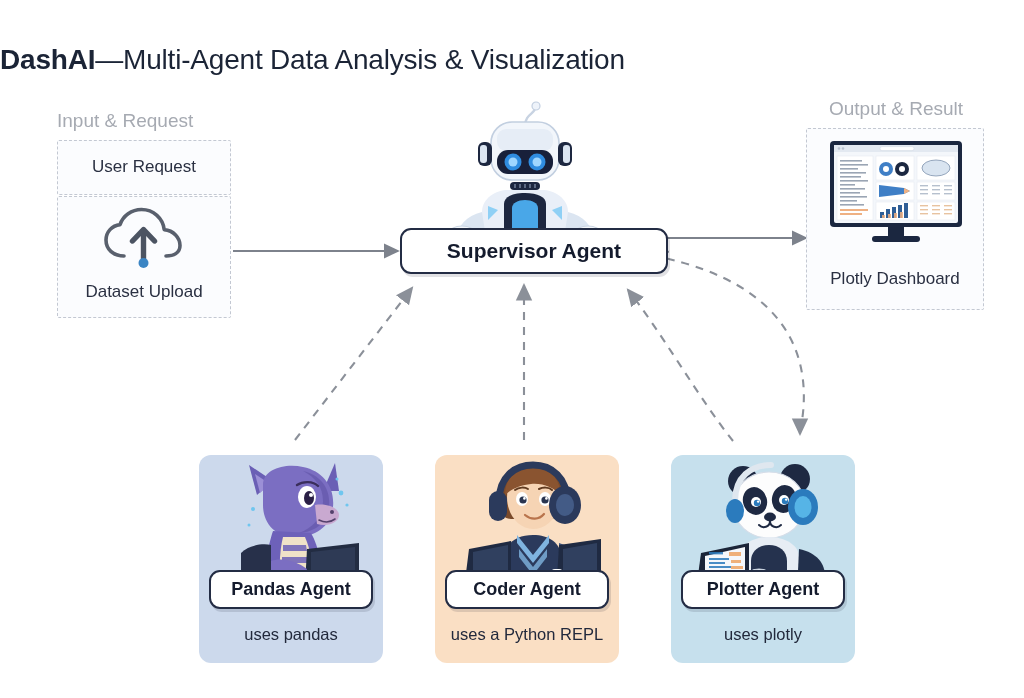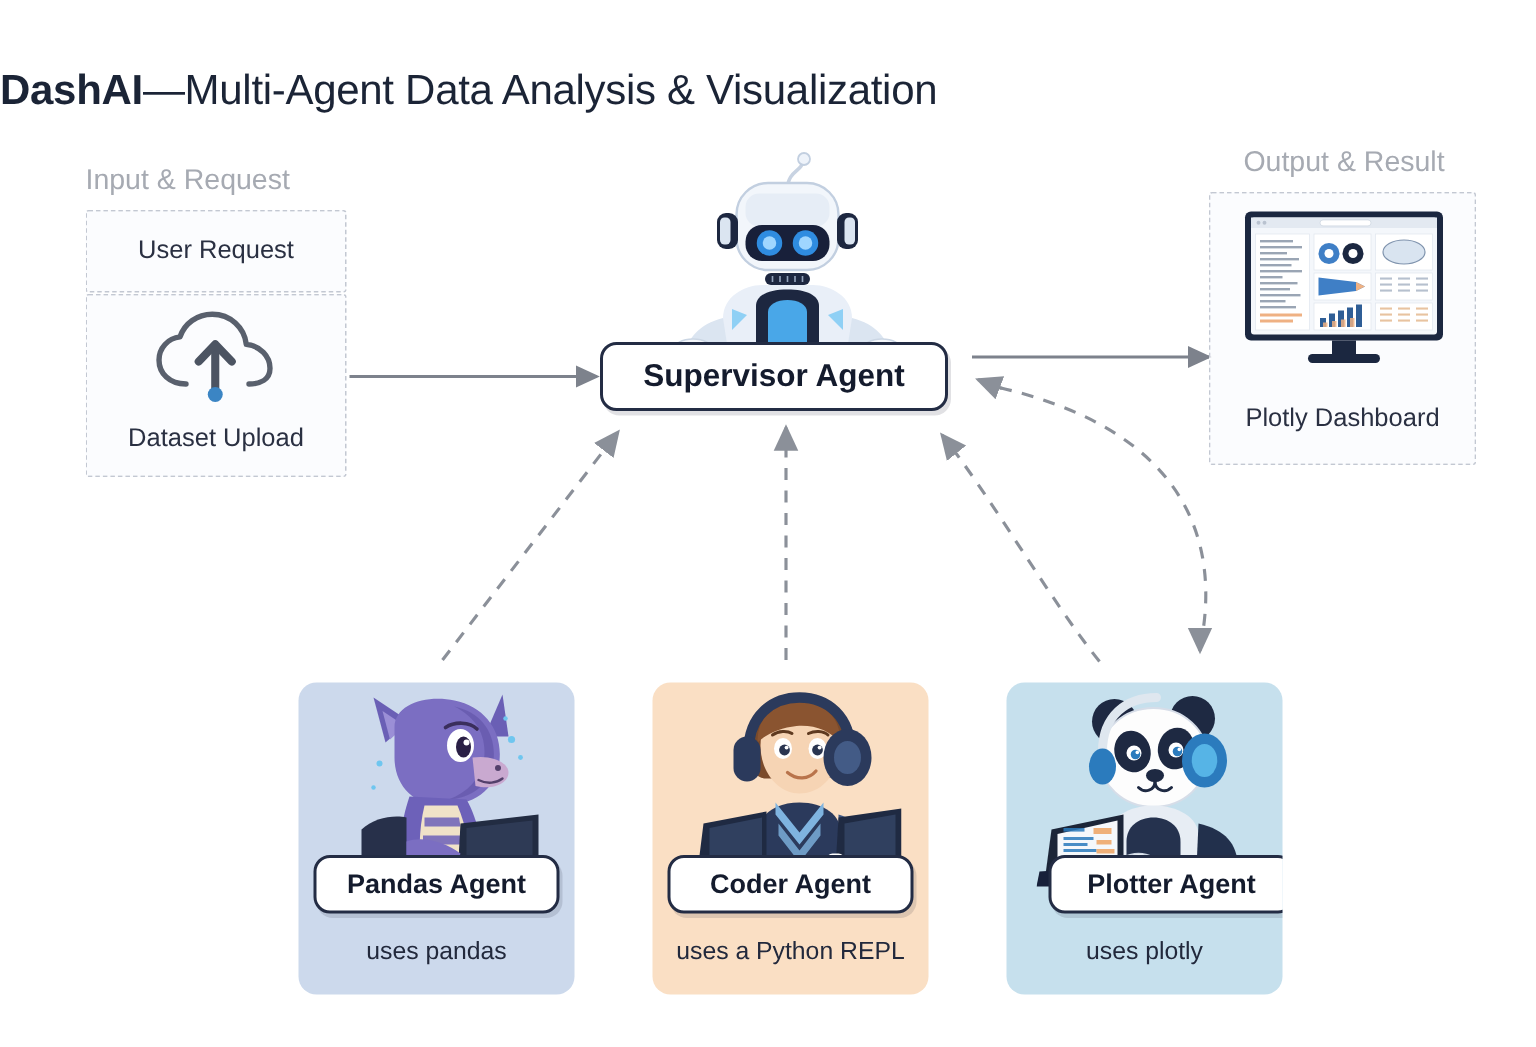--- a/index.html
+++ b/index.html
@@ -254,21 +254,21 @@
     <path d="M70,138 L70,108 C70,103 76,100 83,100 C90,100 96,103 96,108 L96,138 Z" fill="#49a7e8"></path>
 
     <path d="M40,112 C24,116 16,126 14,138 L44,138 Z" fill="#dbe5f1"></path>
     <path d="M126,112 C142,116 150,126 152,138 L122,138 Z" fill="#dbe5f1"></path>
     <ellipse cx="20" cy="133" rx="13" ry="7" fill="#f4f7fb" stroke="#cbd6e4" stroke-width="1"></ellipse>
     <ellipse cx="146" cy="133" rx="13" ry="7" fill="#f4f7fb" stroke="#cbd6e4" stroke-width="1"></ellipse>
     <path d="M46,106 L56,110 L46,120 Z" fill="#8fd0f5"></path>
     <path d="M120,106 L110,110 L120,120 Z" fill="#8fd0f5"></path>
   </svg>
 
-  <div class="pillbox" style="left:400px;top:228px;width:232px;height:46px;font-size:21px;">
+  <div class="pillbox" style="left:400px;top:228px;width:268px;height:46px;font-size:21px;">
     <span>Supervisor Agent</span>
   </div>
 
   <div class="agentcard" style="left:199px;top:443px;width:184px;height:208px;background:#ccd9ec;">
     <svg class="art" style="left:20px;top:2px;" width="146" height="136" viewBox="0 0 146 136">
 
       <path d="M38,38 L30,8 L54,24 Z" fill="#6a5fb5"></path>
       <path d="M104,34 L116,6 L120,34 Z" fill="#6a5fb5"></path>
       <path d="M41,36 L36,17 L51,27 Z" fill="#9b8fd6"></path>
 
@@ -411,19 +411,19 @@
       </g>
       <path d="M2,124 L62,120 L62,134 L0,134 Z" fill="#17203a"></path>
 
       <ellipse cx="68" cy="120" rx="13" ry="8" fill="#f2f6fa" stroke="#cdd7e3" stroke-width="1"></ellipse>
       <g stroke="#cdd7e3" stroke-width="1" fill="none">
         <line x1="62" y1="116" x2="62" y2="124"></line>
         <line x1="68" y1="114" x2="68" y2="125"></line>
         <line x1="74" y1="116" x2="74" y2="124"></line>
       </g>
     </svg>
-    <div class="pillbox" style="left:28px;top:115px;width:164px;height:39px;font-size:18px;">
+    <div class="pillbox" style="left:10px;top:115px;width:164px;height:39px;font-size:18px;">
       <span>Plotter Agent</span>
     </div>
     <div class="agentcaption" style="top:170px;">uses plotly</div>
   </div>
 
 </div>
 
 </body></html>

